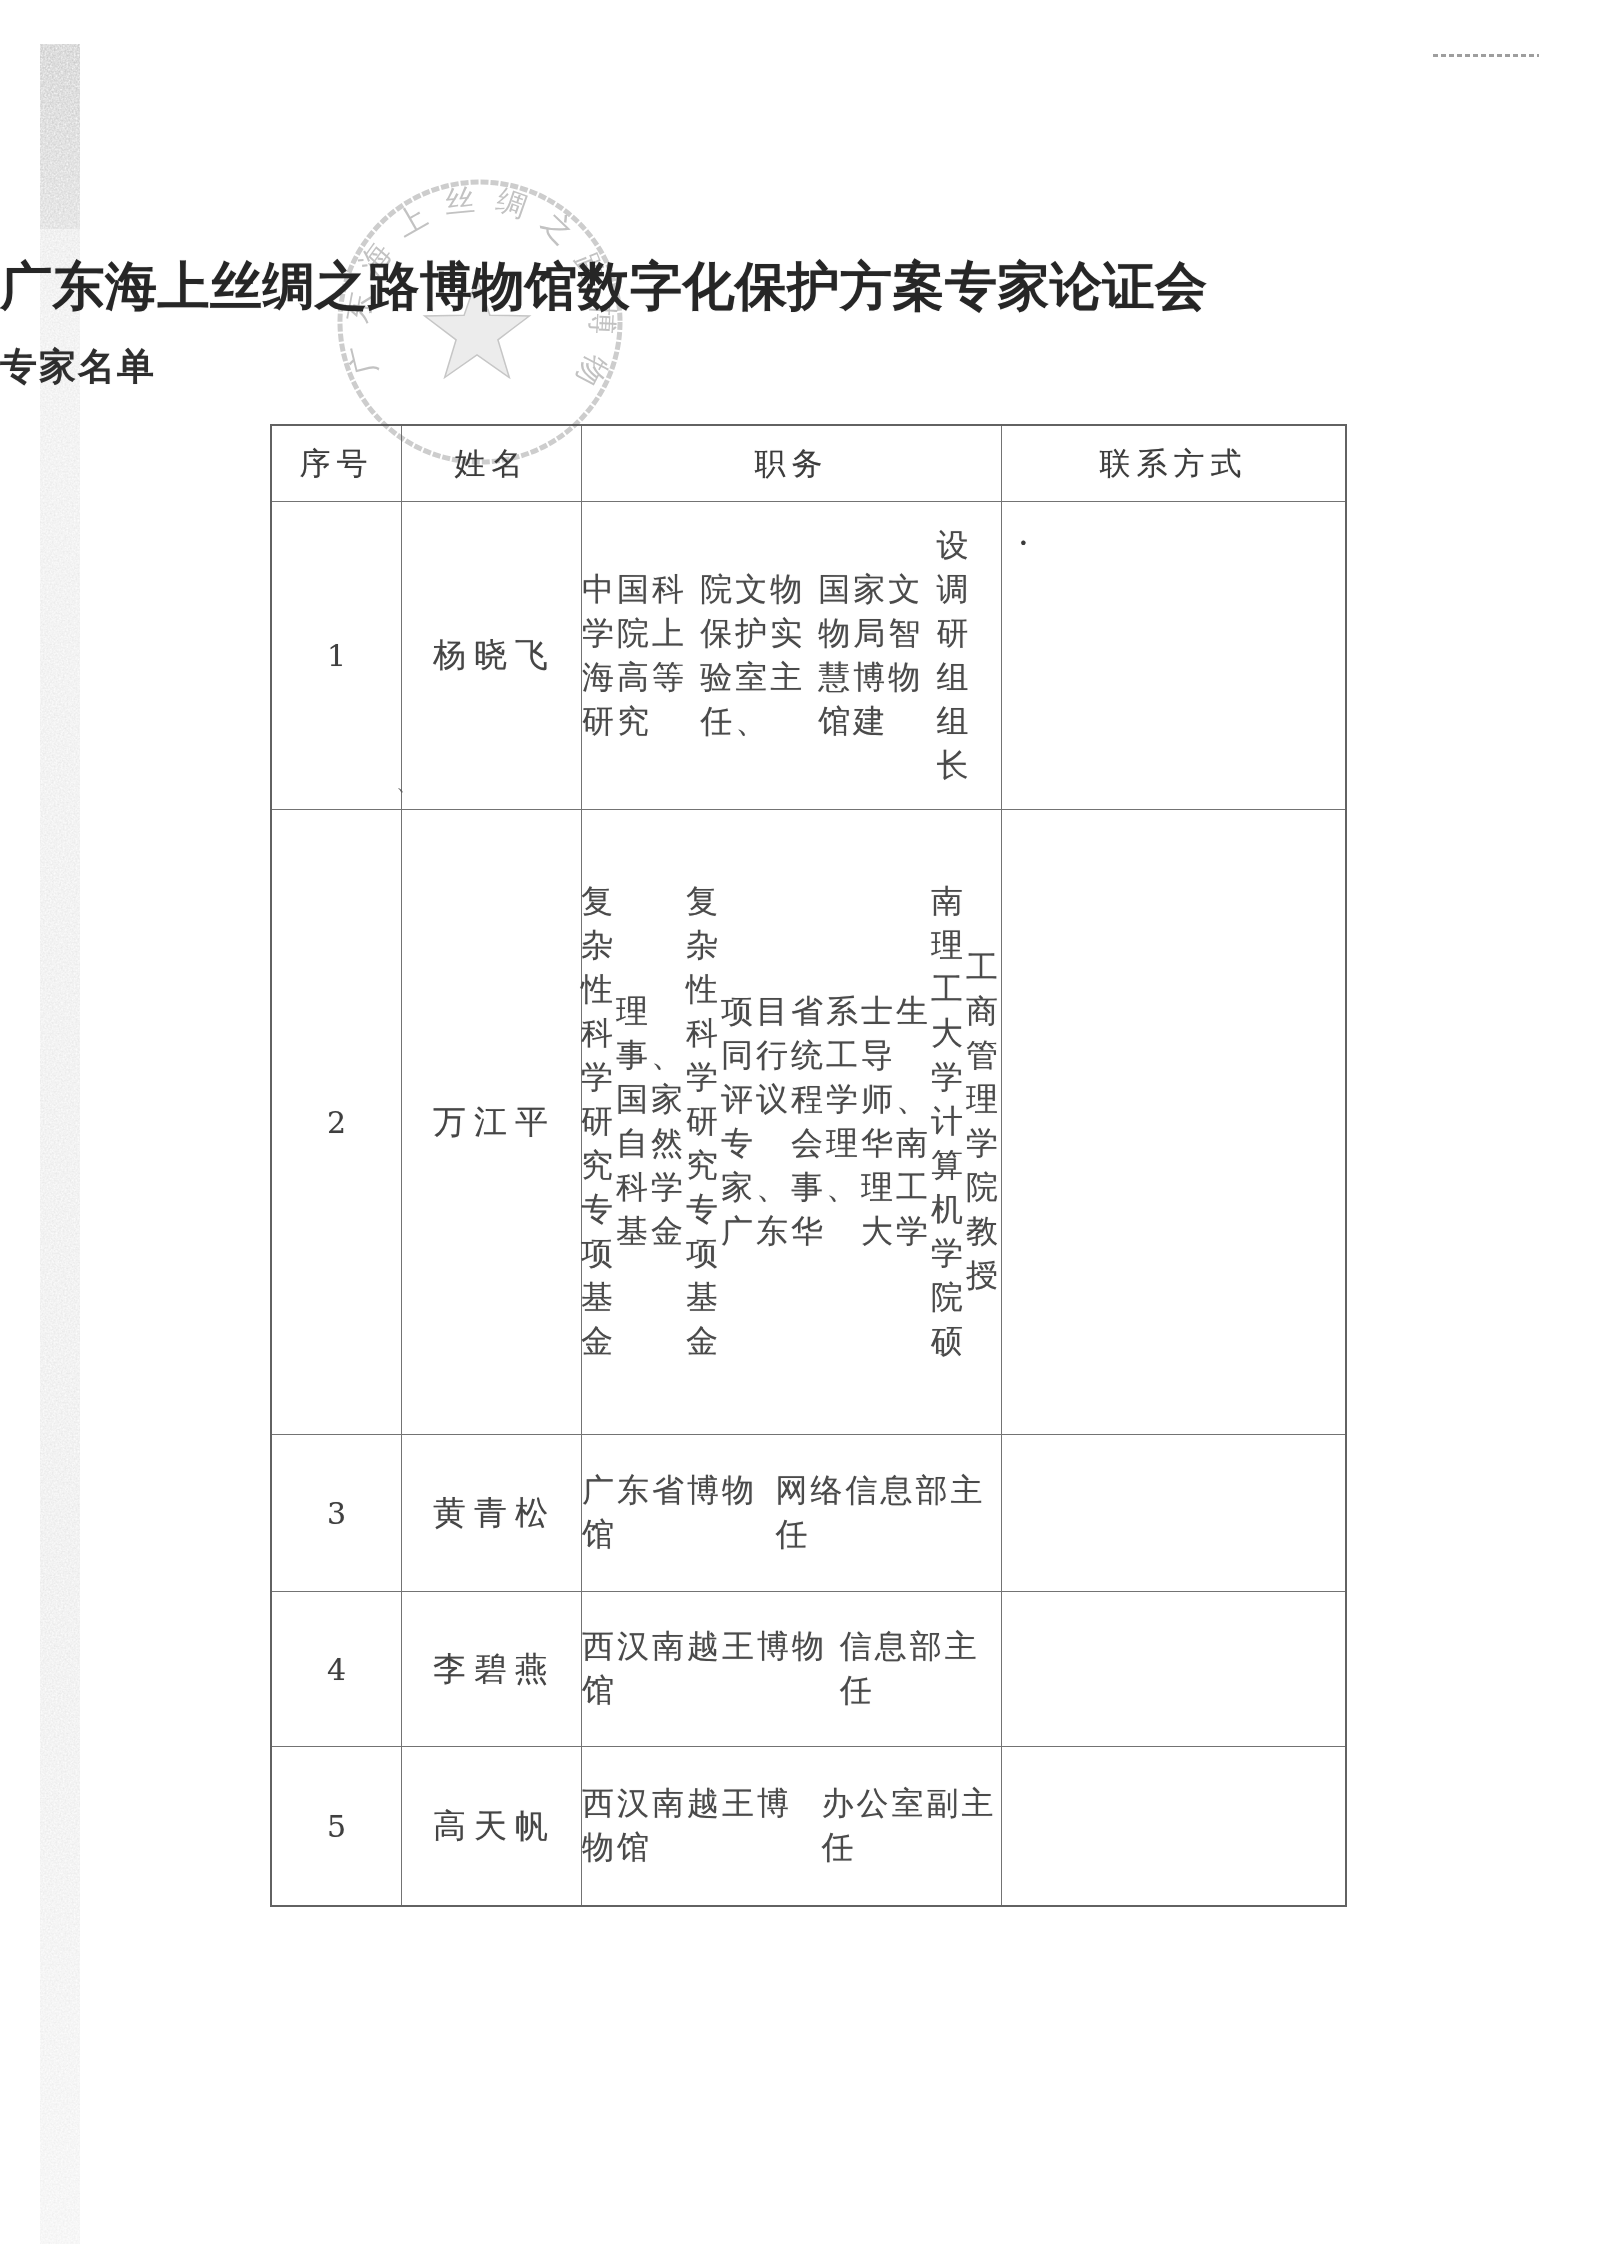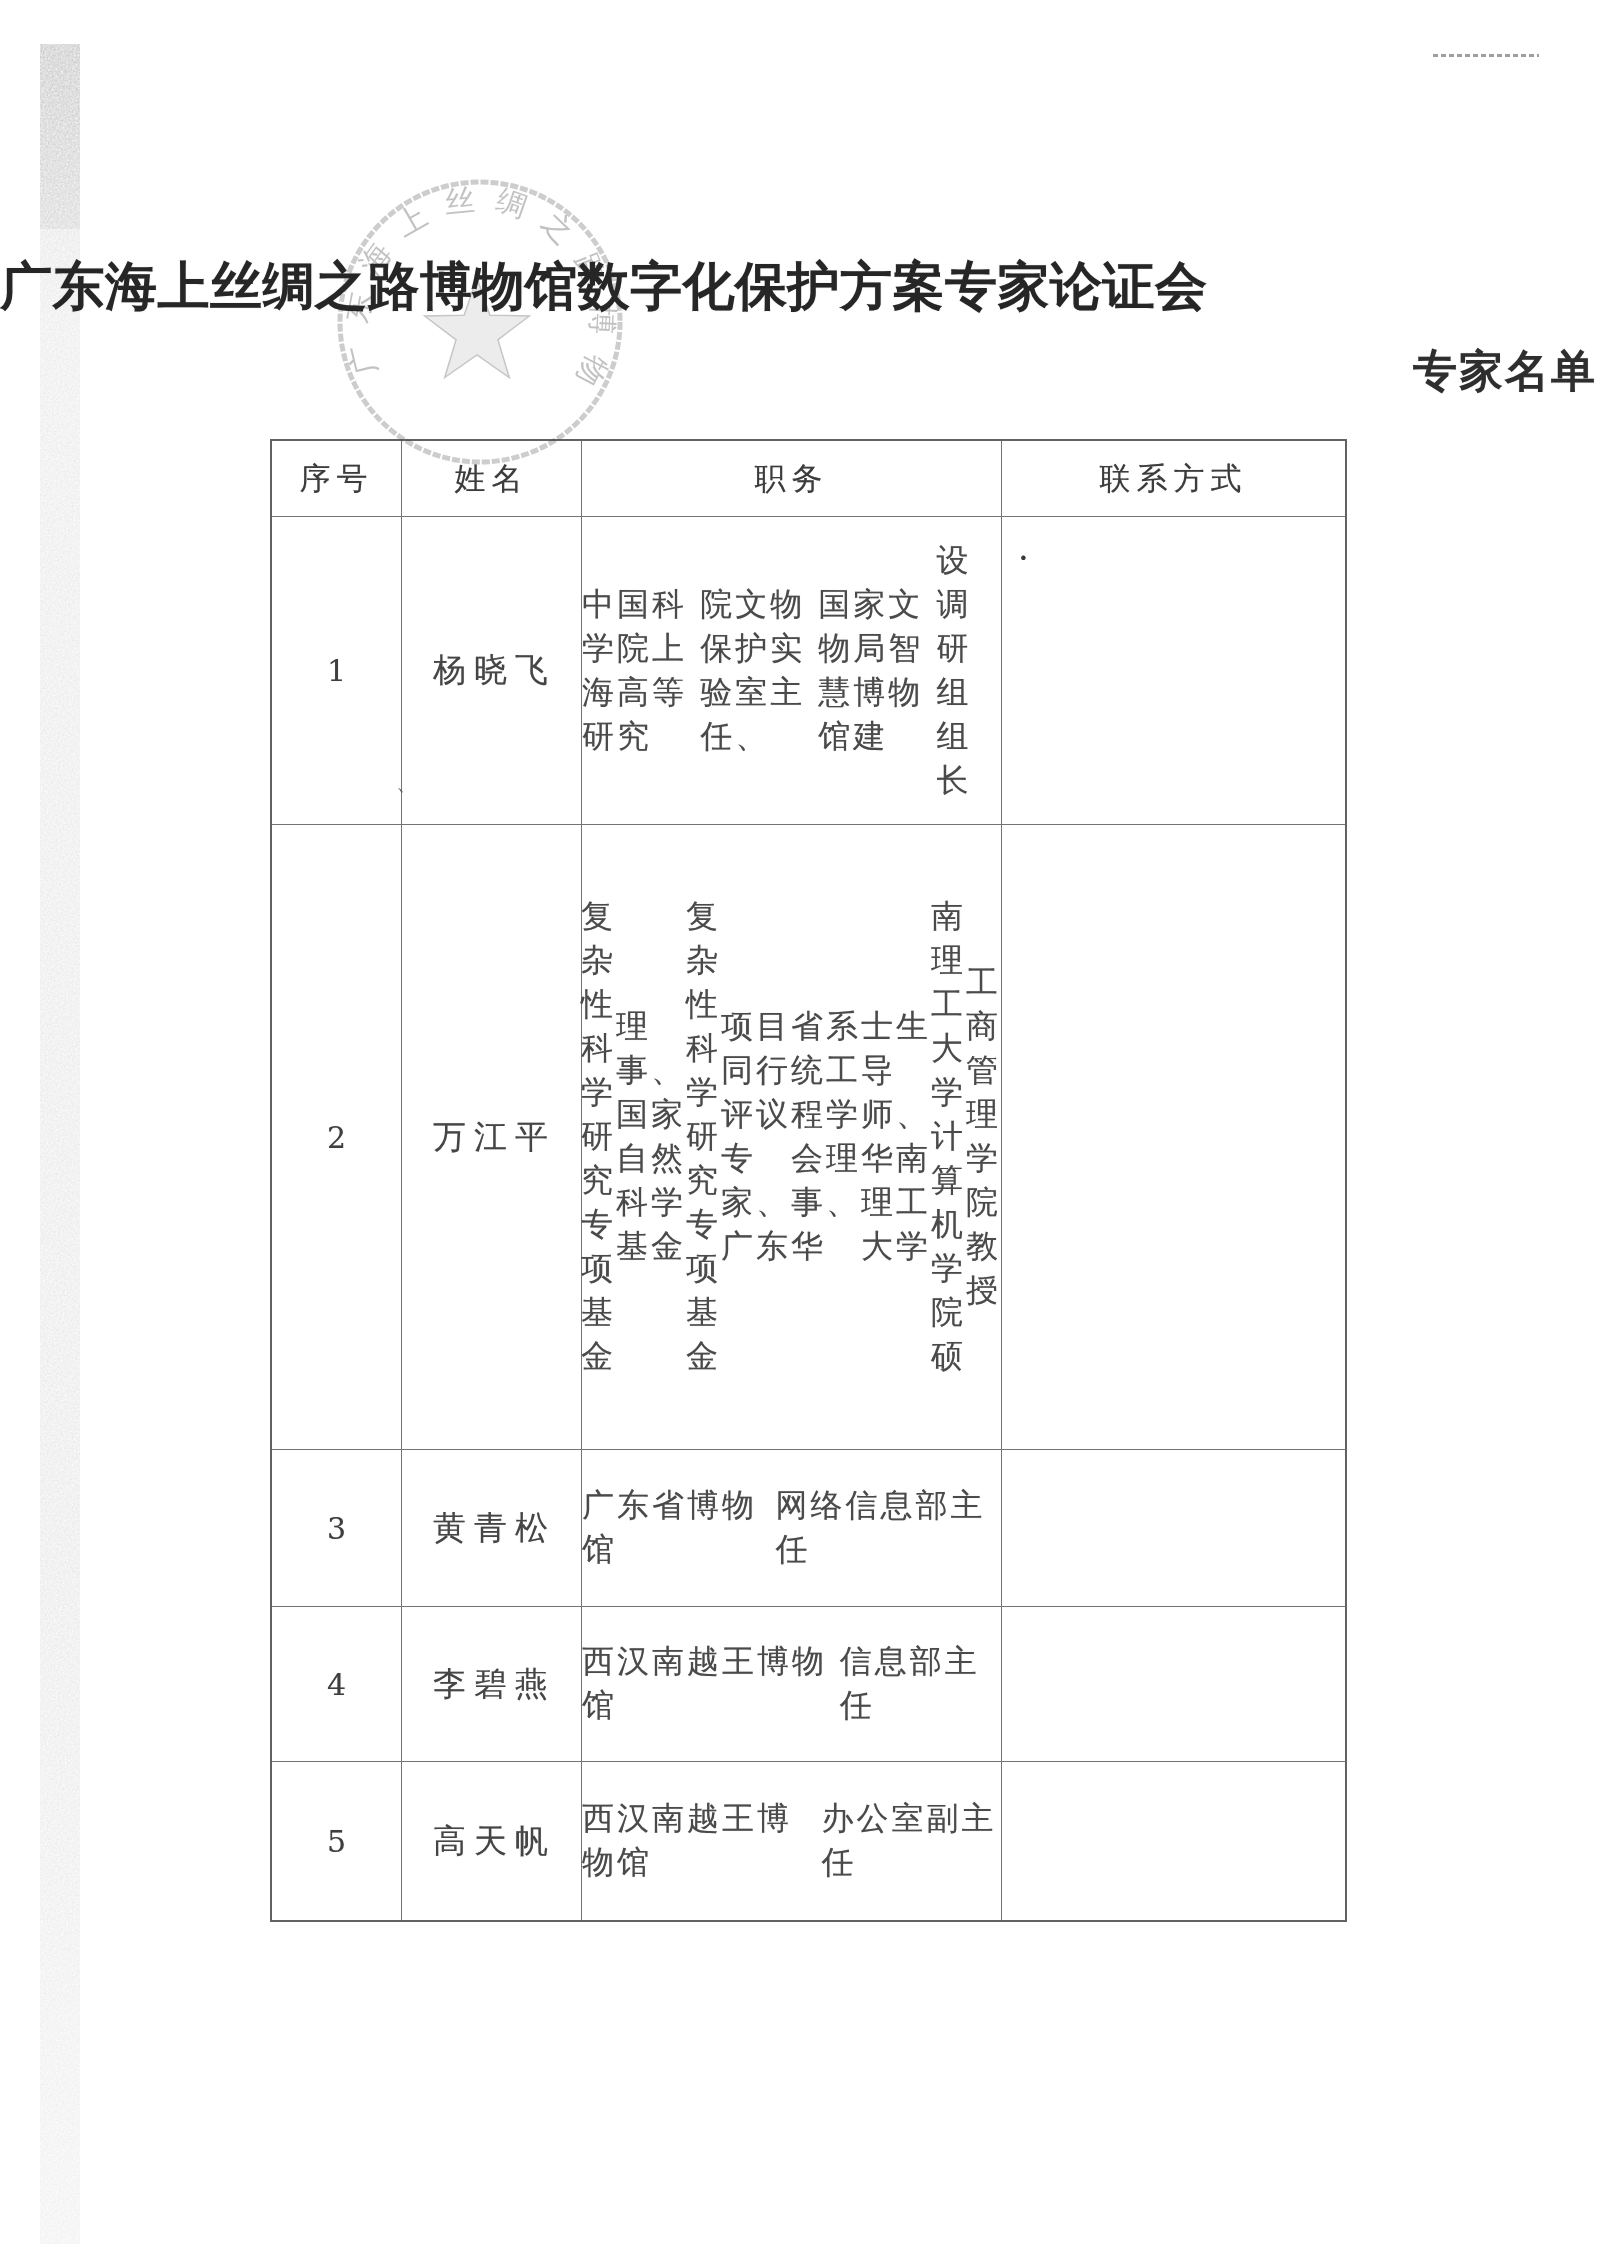--- a/index.html
+++ b/index.html
@@ -42,34 +42,33 @@
   
   .doc-title{
     position:absolute;left:0;top:252px;width:100%;
     text-align:left;z-index:2;
     font-family:"DejaVu Sans","Liberation Sans",sans-serif;
     font-size:52px;font-weight:bold;letter-spacing:.5px;
     color:#262626;text-shadow:0 0 1px rgba(40,40,40,.35);
   }
   .doc-subtitle{
     position:absolute;left:0;top:342px;width:100%;
-    text-align:right;z-index:2;
+    text-align:left;z-index:2;
     font-family:"DejaVu Sans","Liberation Sans",sans-serif;
-    font-size:44px;font-weight:600;letter-spacing:2px;
+    font-size:37px;font-weight:600;letter-spacing:2px;
     color:#2e2e2e;text-shadow:0 0 1px rgba(40,40,40,.3);
   }
 
   
   .expert-table{
     position:absolute;left:270px;top:424px;z-index:2;
     display:grid;
     grid-template-columns:130px 180px 420px 343px;
     grid-template-rows:76px 308px 625px 157px 155px 158px;
     border:2px solid rgba(70,70,70,.85);
-    margin-top:15px;
   }
   .cell{
     border-right:1.4px solid rgba(80,80,80,.8);
     border-bottom:1.4px solid rgba(80,80,80,.8);
     display:flex;align-items:center;justify-content:center;
     position:relative;
     text-shadow:0 0 .7px rgba(70,70,70,.45);
   }
   .cell:nth-child(4n){border-right:none;}
   .cell.r5{border-bottom:none;}

